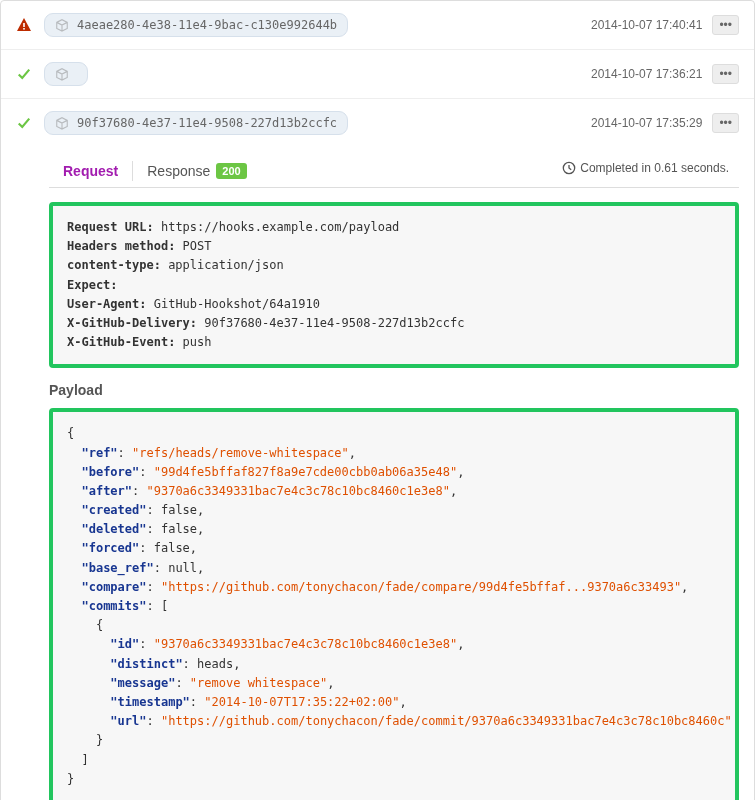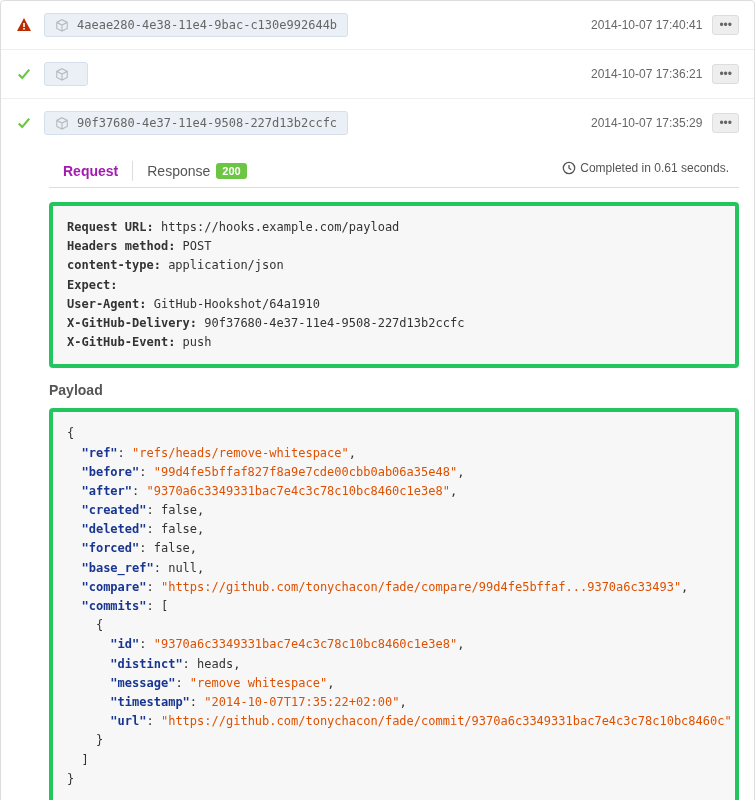--- a/index.html
+++ b/index.html
@@ -36,21 +36,21 @@
     height: 16px;
     flex-shrink: 0;
     margin-right: 12px;
     display: flex;
     align-items: center;
     justify-content: center;
   }
   .delivery-id {
     background: #eaf0f6;
     border: 1px solid #d6e0eb;
-    border-radius: 3px;
+    border-radius: 9px;
     padding: 4px 10px;
     display: inline-flex;
     align-items: center;
     font-family: "SFMono-Regular", Consolas, Menlo, monospace;
     font-size: 12px;
     color: #666;
     cursor: pointer;
   }
   .delivery-id .box-icon {
     width: 14px;

